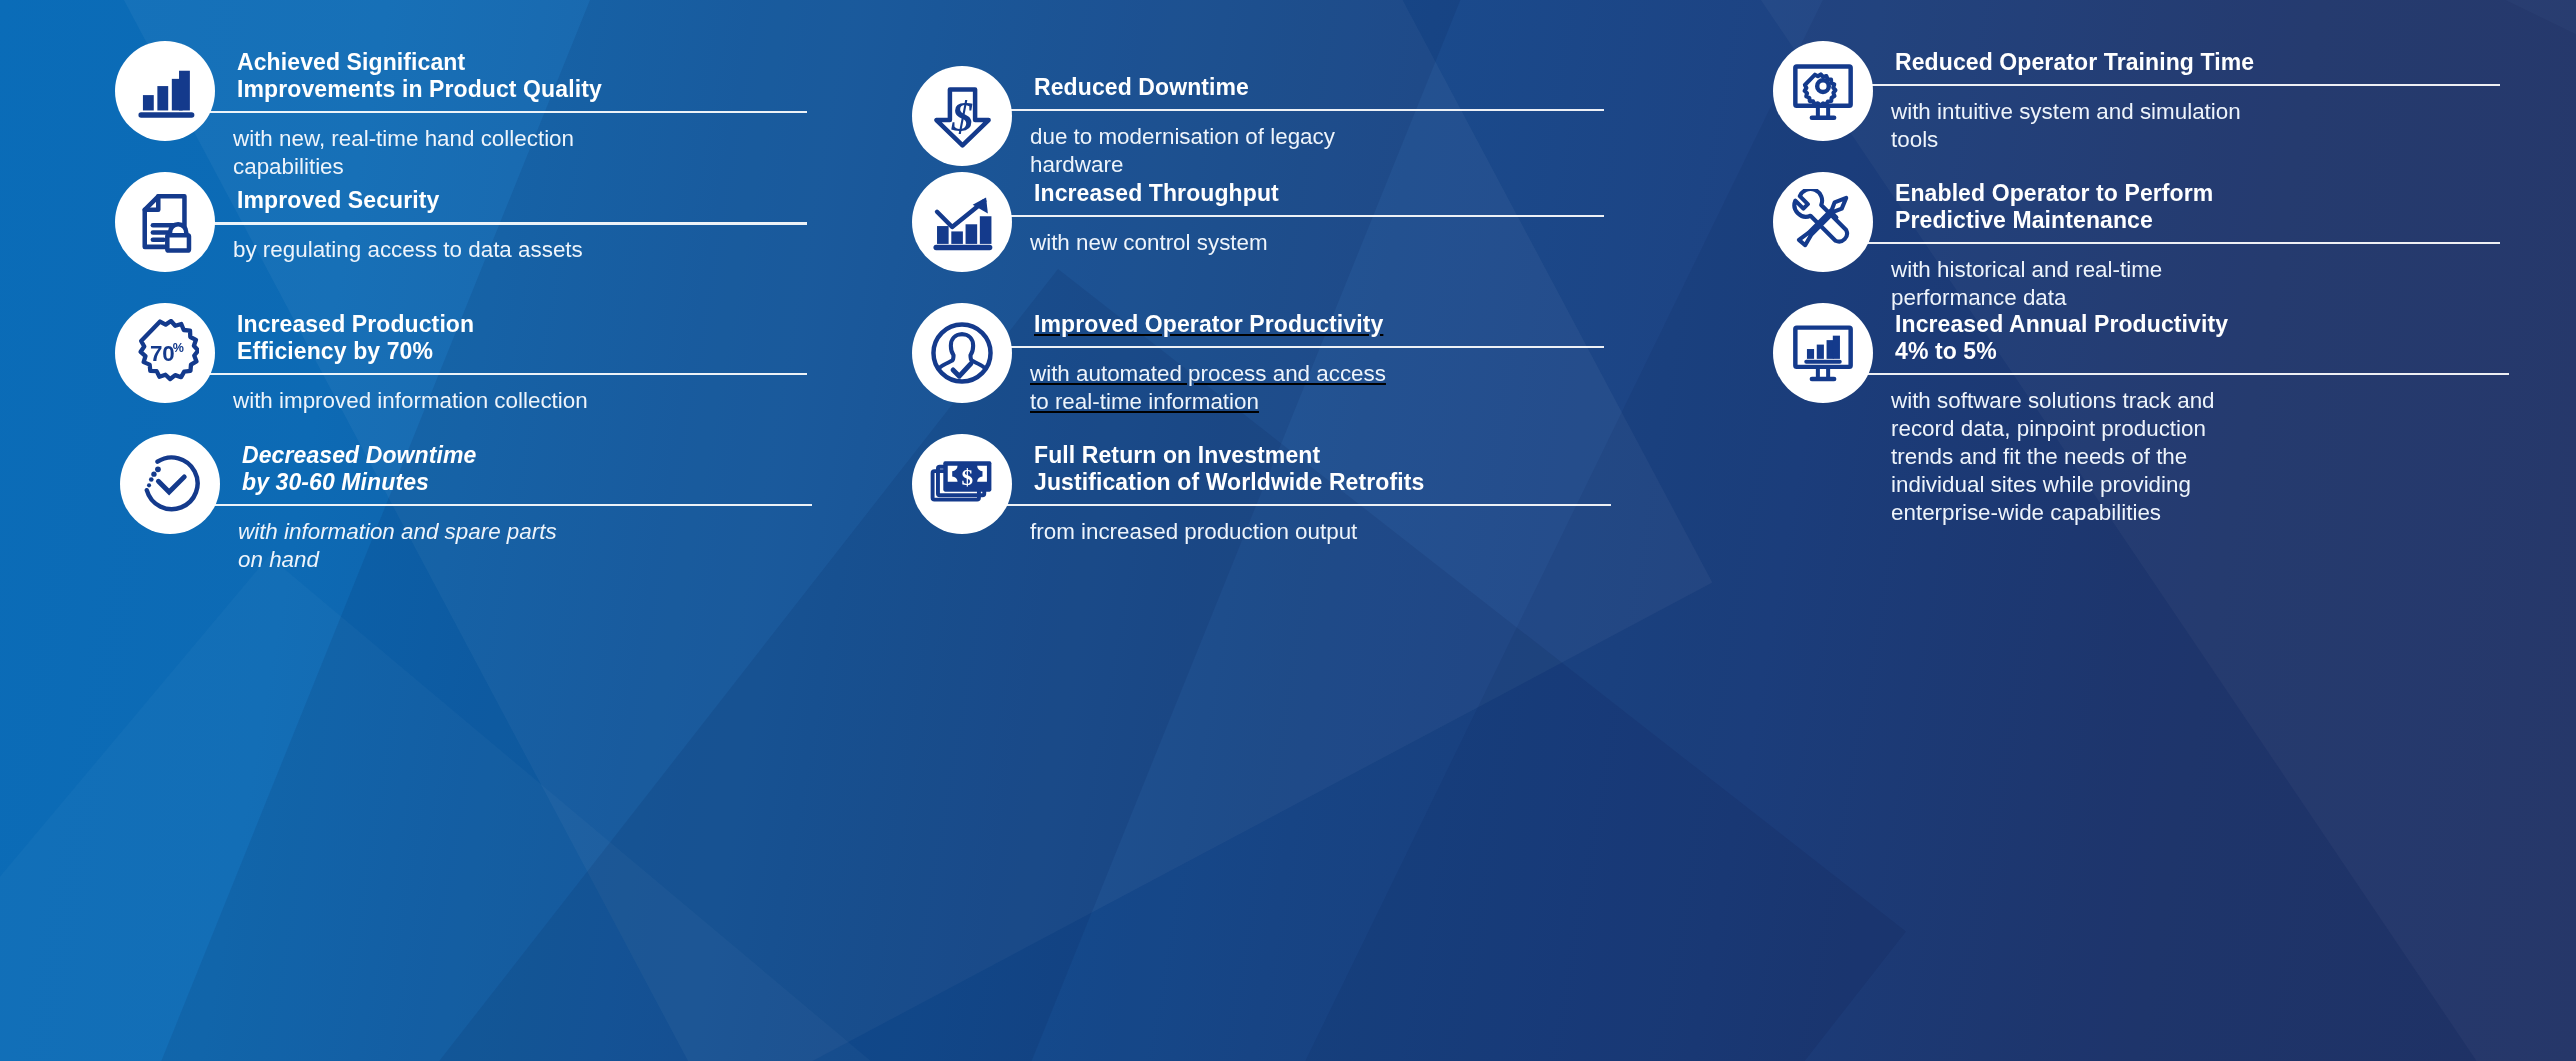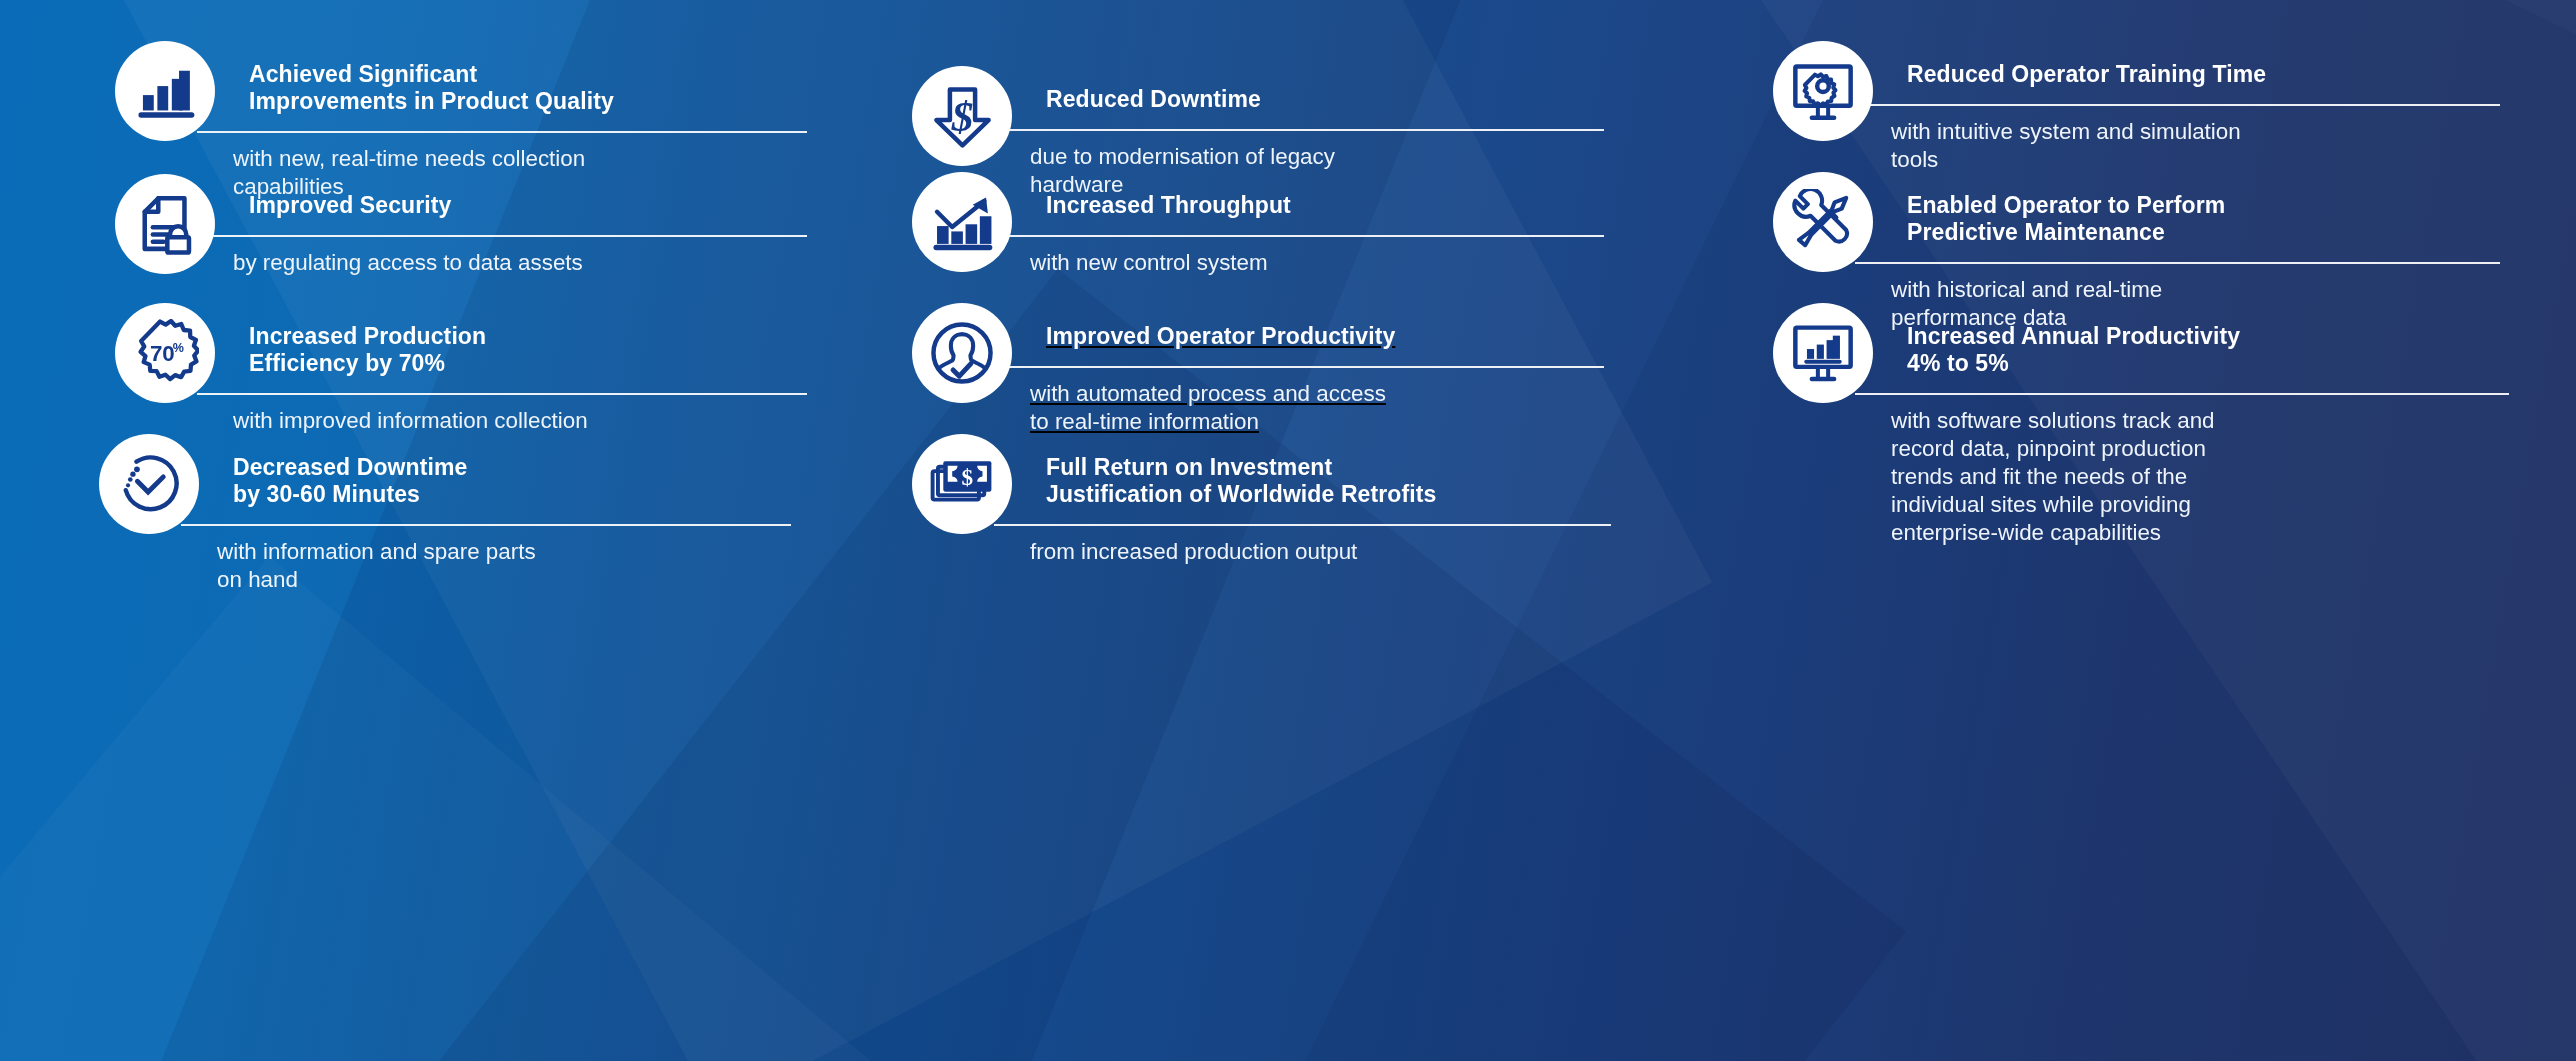--- a/index.html
+++ b/index.html
@@ -32,21 +32,21 @@
   .card{position:absolute;display:flex;align-items:flex-start;}
   .badge{
     width:100px;height:100px;border-radius:50%;background:#ffffff;
     flex:0 0 100px;display:flex;align-items:center;justify-content:center;
     margin-right:18px;
   }
   .badge svg{display:block;}
   .body{position:relative;padding-top:3.6px;}
   .head{
     color:#ffffff;font-weight:bold;font-size:23px;line-height:27px;
-    letter-spacing:0.1px;white-space:pre-line;margin:16px;
+    letter-spacing:0.1px;white-space:pre-line;margin:4px;
   }
   .rule{height:2.7px;background:rgba(255,255,255,.92);margin:8px 0 0 0;}
   .rule.neg{margin-left:-36px;}
   .sub{
     color:#eef4fb;font-size:22.4px;line-height:28px;white-space:pre-line;
     margin:11.7px 0 0 0;font-weight:normal;
   }
 </style>
 </head>
 <body>
@@ -70,21 +70,21 @@
             <rect x="43" y="22" width="12" height="35"></rect>
             <rect x="59" y="13" width="12" height="44" transform="translate(-8,0)"></rect>
             <rect x="6" y="59" width="62" height="6" rx="3"></rect>
           </g>
         </svg>
       </div>
       <div class="body" style="width:574px;">
         <div class="head">Achieved Significant
 Improvements in Product Quality</div>
         <div class="rule neg"></div>
-        <div class="sub">with new, real-time needs collection
+        <div class="sub">with new, real-time hand collection
 capabilities</div>
       </div>
     </div>
 
     <div class="card" style="left:115px;top:172px;width:699px;align-items:center;">
       <div class="badge">
         <svg width="65" height="65" viewBox="0 0 72 72">
           <g fill="none" stroke="#143a8c" stroke-width="5" stroke-linejoin="round" stroke-linecap="round">
             <path d="M13 22 L28 7 L57 7 L57 63 L13 63 Z"></path>
             <path d="M28 7 L28 22 L13 22"></path>
@@ -116,21 +116,21 @@
         </svg>
       </div>
       <div class="body" style="width:574px;">
         <div class="head">Increased Production
 Efficiency by 70%</div>
         <div class="rule neg"></div>
         <div class="sub">with improved information collection</div>
       </div>
     </div>
 
-    <div class="card" style="left:99px;top:434px;width:699px;">
+    <div class="card" style="left:120px;top:434px;width:699px;font-style:italic;">
       <div class="badge">
         <svg width="66" height="66" viewBox="0 0 74 74">
           <g fill="none" stroke="#143a8c" stroke-width="5" stroke-linecap="round">
             <path d="M23 12 A29 29 0 1 1 11 44"></path>
             <polyline points="24,34 36,46 53,29" stroke-width="5.5"></polyline>
           </g>
           <g fill="#143a8c">
             <circle cx="16" cy="32" r="2.6"></circle>
             <circle cx="13.5" cy="38.5" r="2.3"></circle>
             <circle cx="19" cy="26" r="3"></circle>

